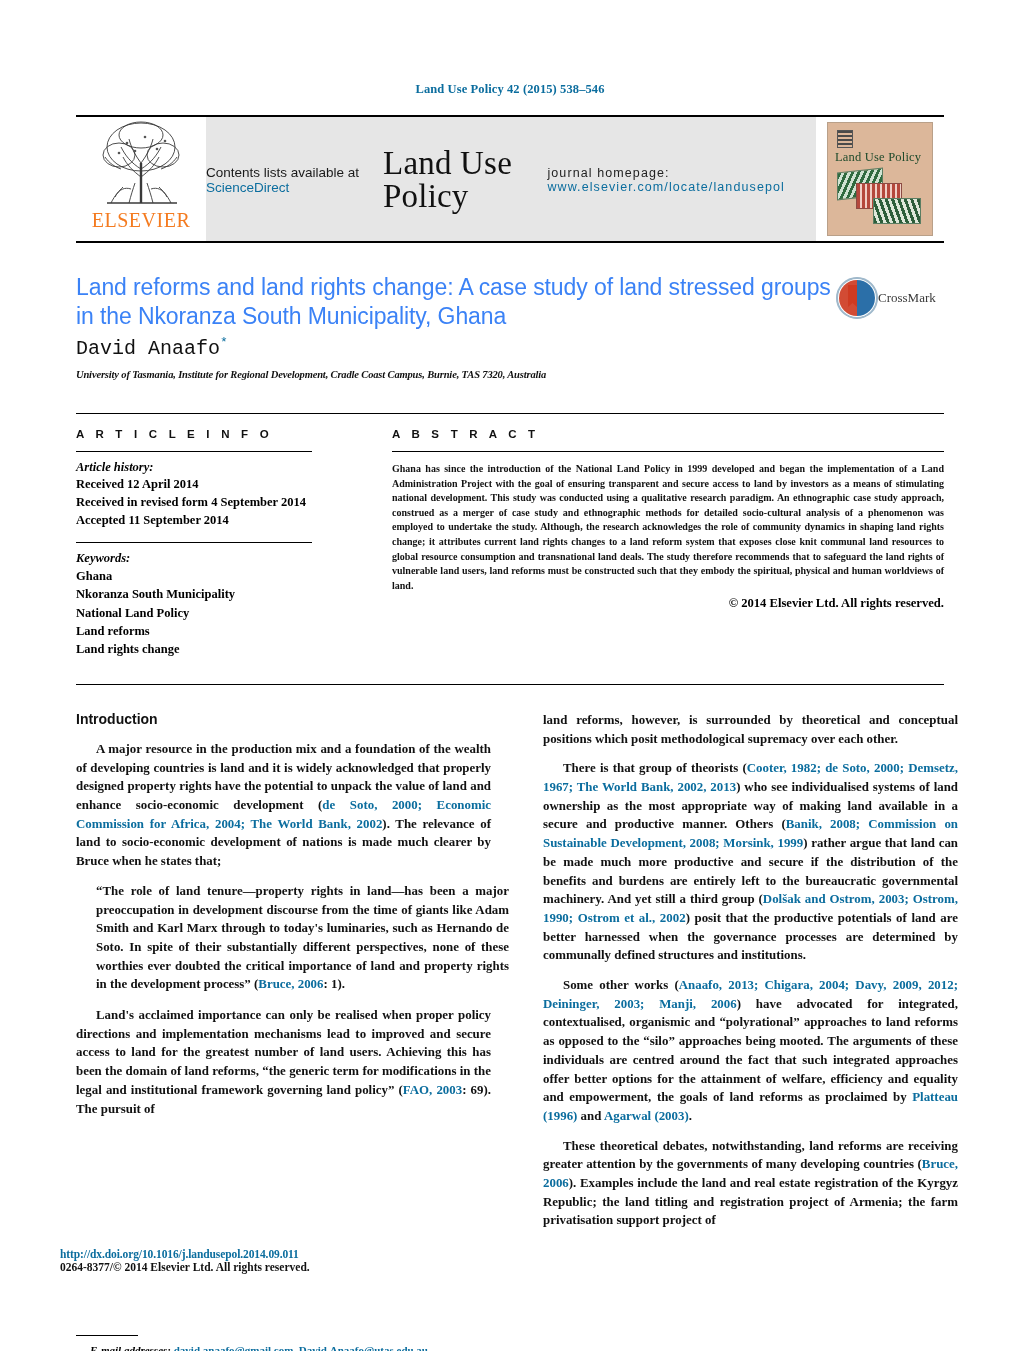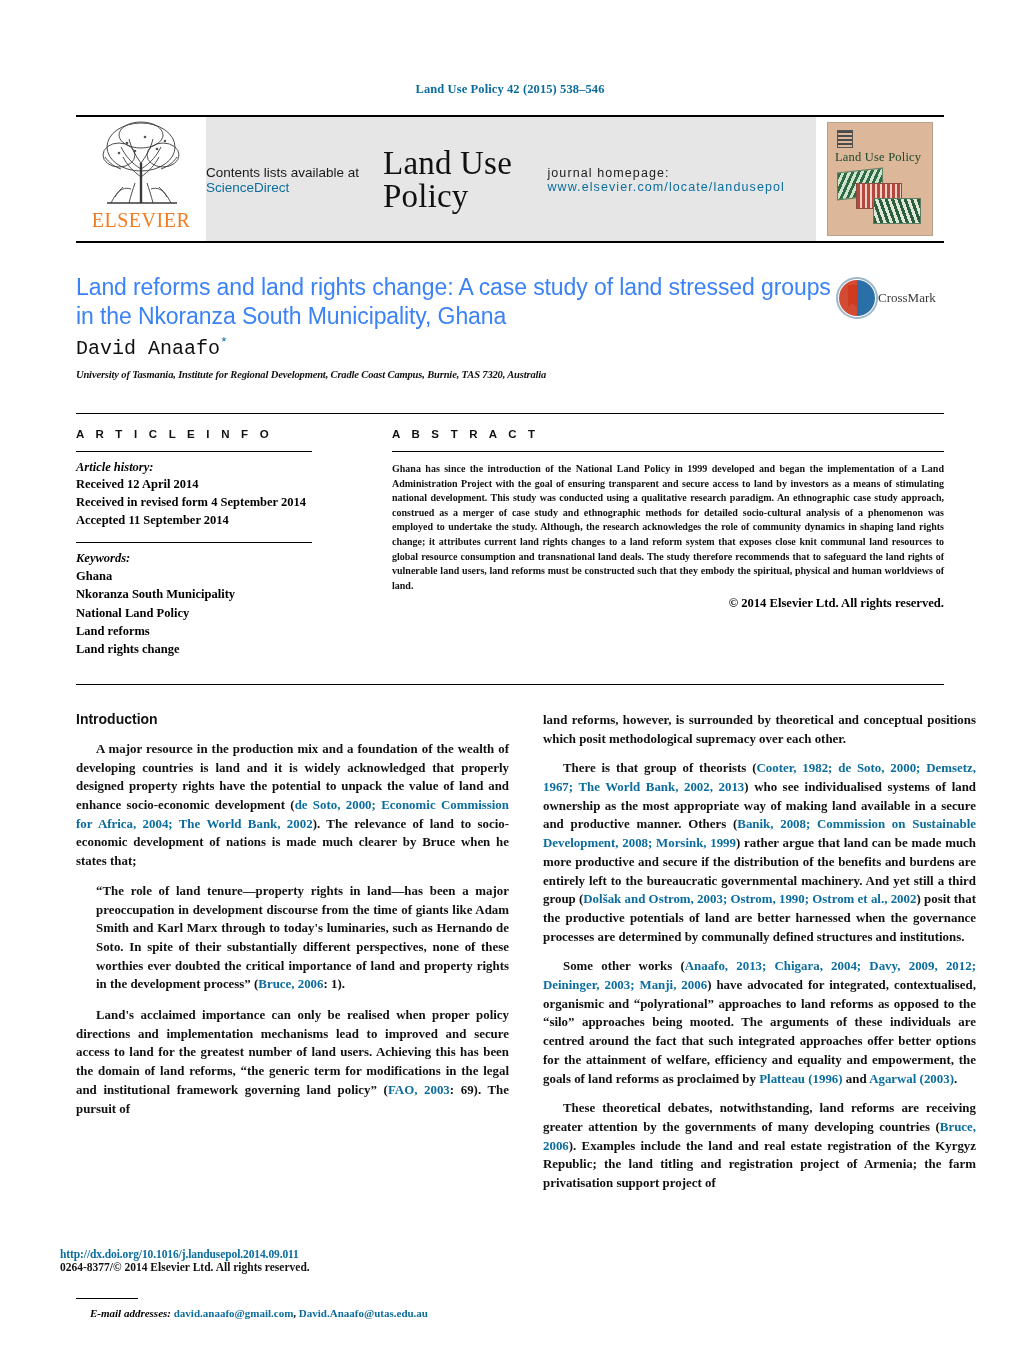--- a/index.html
+++ b/index.html
@@ -235,21 +235,21 @@
     font-family: "Liberation Sans", sans-serif;
     font-size: 14px;
     font-weight: bold;
     margin: 0 0 13px 0;
     color: #111;
   }
   p.para {
     font-size: 12.9px;
     line-height: 1.45;
     text-align: justify;
-    margin: 0 0 11px 0;
+    margin: 0 18px 11px 0;
     text-indent: 20px;
     font-weight: bold;
     color: #111;
     hyphens: auto;
   }
   p.para.noindent { text-indent: 0; }
   blockquote.quote {
     font-size: 12.9px;
     line-height: 1.45;
     text-align: justify;

